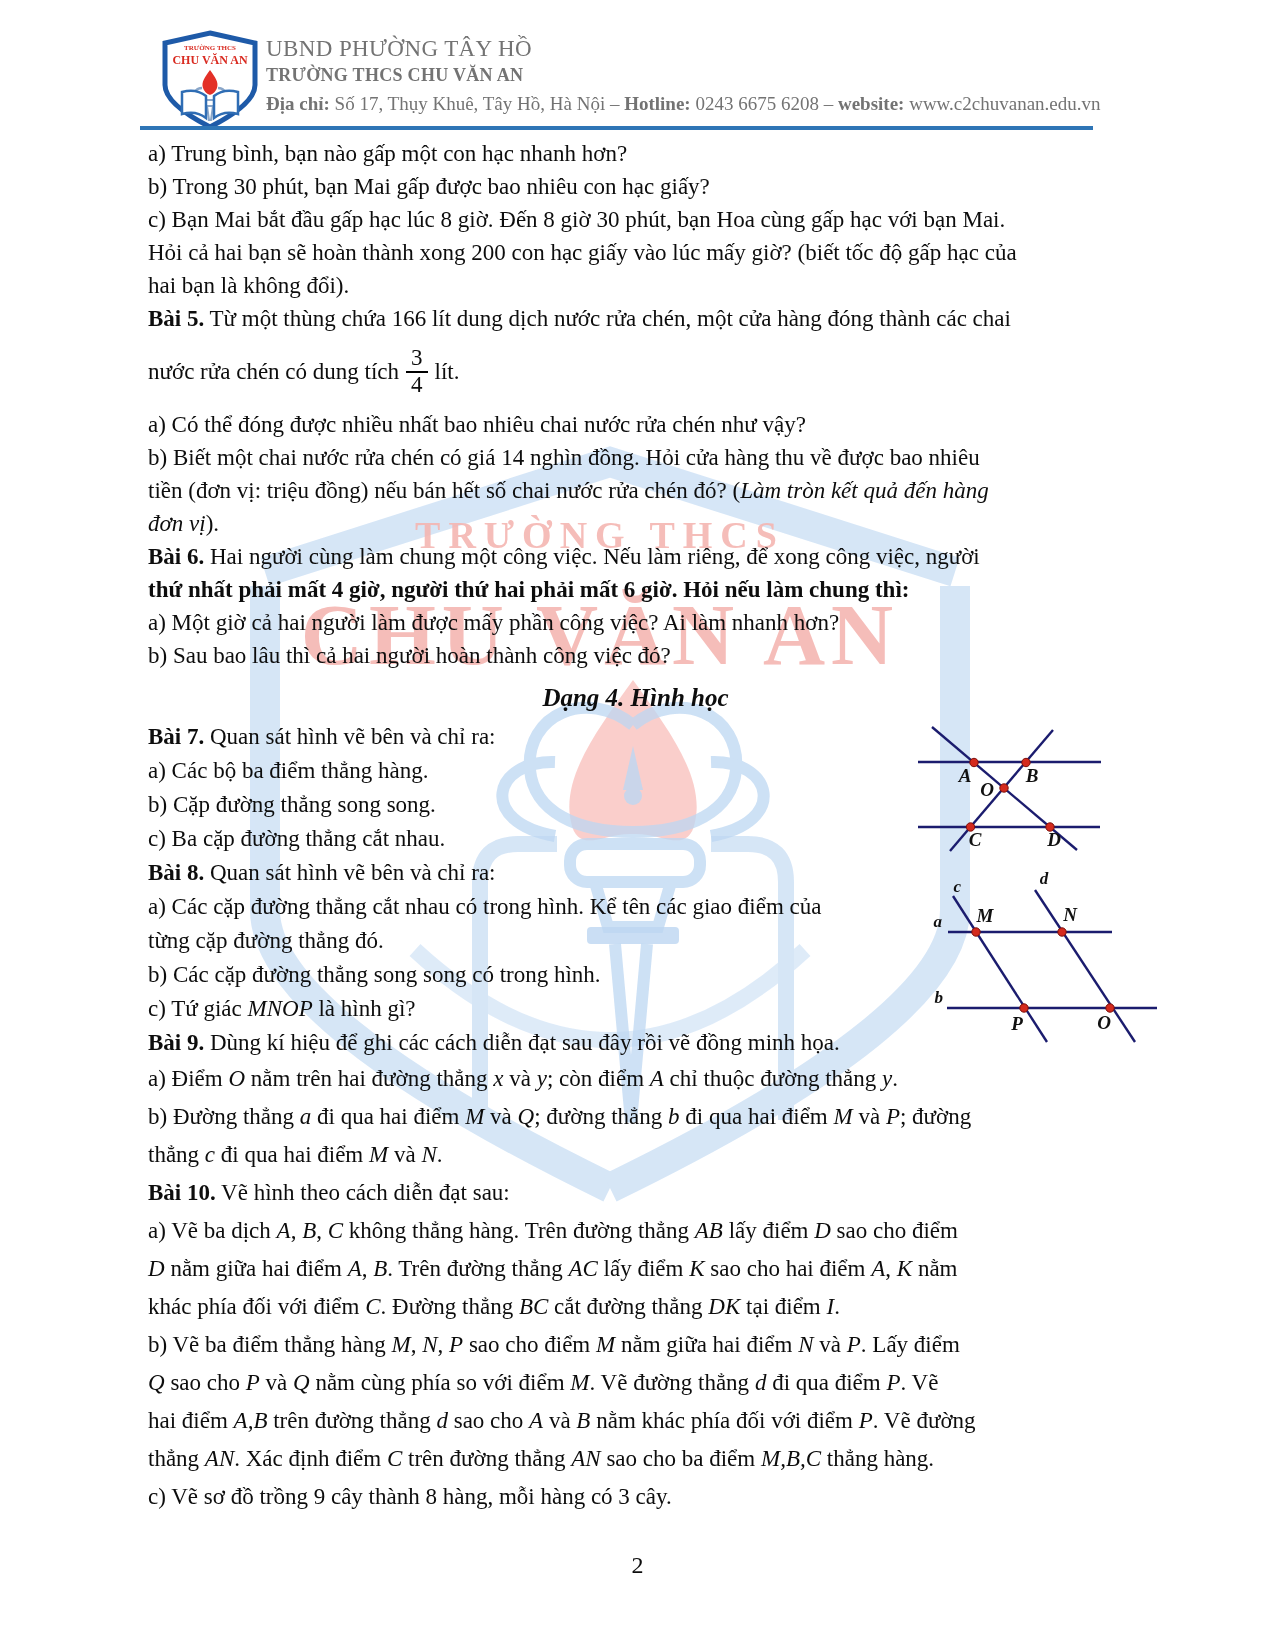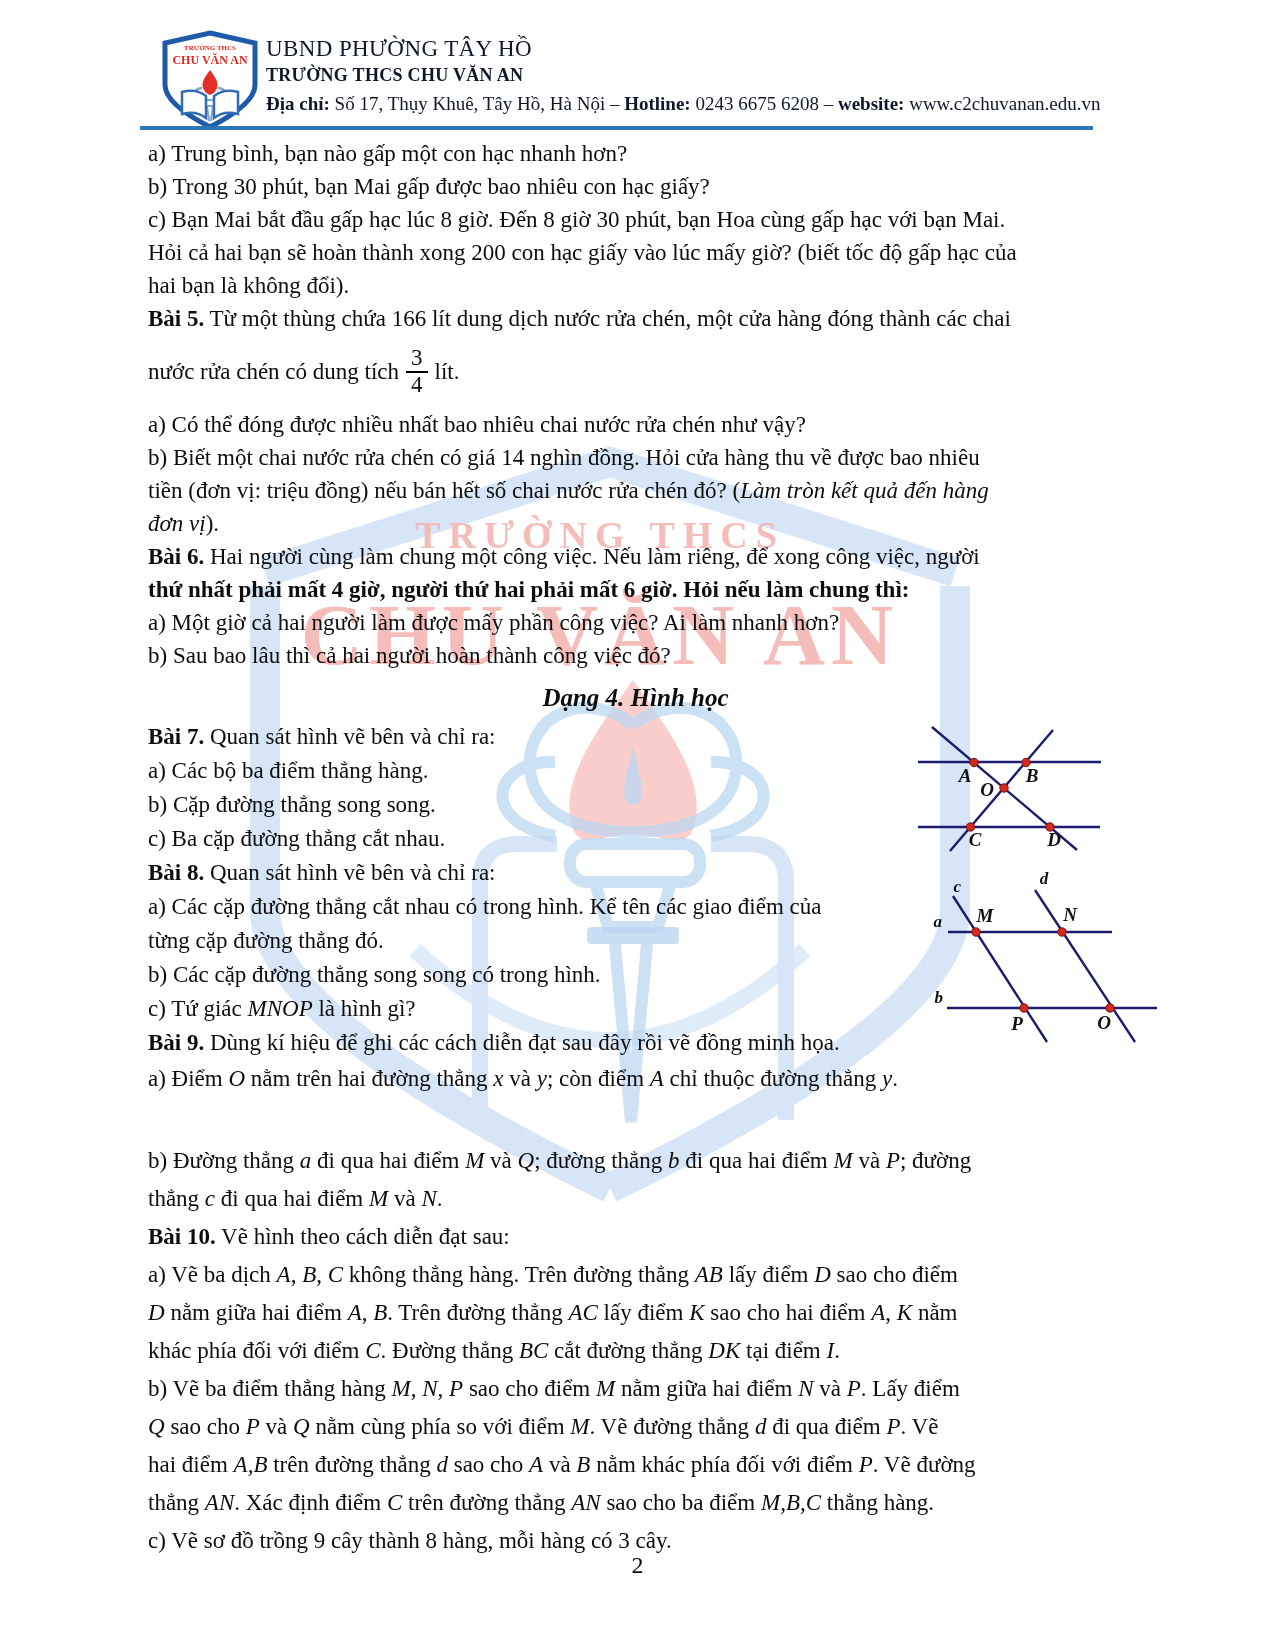--- a/index.html
+++ b/index.html
@@ -1,20 +1,20 @@
 <!DOCTYPE html>
 <html><head>
 <meta charset="utf-8">
 <style>
   html,body{margin:0;padding:0;background:#ffffff;}
   .page{position:relative;width:1275px;height:1650px;background:#fff;overflow:hidden;
         font-family:"Liberation Serif","DejaVu Serif",serif;color:#0d0d0d;}
   
   .logo{position:absolute;left:158px;top:30px;}
-  .h-text{position:absolute;left:266px;top:36px;color:#0f172a;}
+  .h-text{position:absolute;left:266px;top:36px;color:#737373;}
   .h-org{font-size:23px;letter-spacing:.4px;}
   .h-school{font-size:18px;font-weight:bold;margin-top:3px;letter-spacing:.3px;}
   .h-contact{font-size:19px;margin-top:7px;}
   .h-contact b{font-weight:bold;}
   .rule{position:absolute;left:140px;top:126px;width:953px;height:4px;background:#2e75b6;}
   
   .wm{position:absolute;left:225px;top:430px;pointer-events:none;}
   
   #doc-body{position:absolute;left:148px;top:137px;width:975px;font-size:23px;}
   .ln{white-space:nowrap;}
@@ -121,21 +121,21 @@
       <div class="ln" style="height: 34px; line-height: 34px;"><span>a) Các bộ ba điểm thẳng hàng.</span></div>
       <div class="ln" style="height: 34px; line-height: 34px;"><span>b) Cặp đường thẳng song song.</span></div>
       <div class="ln" style="height: 34px; line-height: 34px;"><span>c) Ba cặp đường thẳng cắt nhau.</span></div>
       <div class="ln" style="height: 34px; line-height: 34px;"><span class="sb">Bài 8.</span><span> Quan sát hình vẽ bên và chỉ ra:</span></div>
       <div class="ln" style="height: 34px; line-height: 34px;"><span>a) Các cặp đường thẳng cắt nhau có trong hình. Kể tên các giao điểm của</span></div>
       <div class="ln" style="height: 34px; line-height: 34px;"><span>từng cặp đường thẳng đó.</span></div>
       <div class="ln" style="height: 34px; line-height: 34px;"><span>b) Các cặp đường thẳng song song có trong hình.</span></div>
       <div class="ln" style="height: 34px; line-height: 34px;"><span>c) Tứ giác  </span><span class="si">MNOP</span><span>  là hình gì?</span></div>
       <div class="ln" style="height: 34px; line-height: 34px;"><span class="sb">Bài 9.</span><span> Dùng kí hiệu để ghi các cách diễn đạt sau đây rồi vẽ đồng minh họa.</span></div>
       <div class="ln" style="height: 38px; line-height: 38px;"><span>a) Điểm  </span><span class="si">O</span><span>  nằm trên hai đường thẳng  </span><span class="si">x</span><span>  và  </span><span class="si">y</span><span>; còn điểm  </span><span class="si">A</span><span>  chỉ thuộc đường thẳng  </span><span class="si">y</span><span>.</span></div>
-      <div class="ln" style="height: 38px; line-height: 38px; margin-top: 44px;"><span>b) Đường thẳng  </span><span class="si">a</span><span>  đi qua hai điểm  </span><span class="si">M</span><span>  và  </span><span class="si">Q</span><span>; đường thẳng  </span><span class="si">b</span><span>  đi qua hai điểm  </span><span class="si">M</span><span>  và  </span><span class="si">P</span><span>; đường</span></div>
+      <div class="ln" style="height: 38px; line-height: 38px;"><span>b) Đường thẳng  </span><span class="si">a</span><span>  đi qua hai điểm  </span><span class="si">M</span><span>  và  </span><span class="si">Q</span><span>; đường thẳng  </span><span class="si">b</span><span>  đi qua hai điểm  </span><span class="si">M</span><span>  và  </span><span class="si">P</span><span>; đường</span></div>
       <div class="ln" style="height: 38px; line-height: 38px;"><span>thẳng  </span><span class="si">c</span><span>  đi qua hai điểm  </span><span class="si">M</span><span>  và  </span><span class="si">N</span><span>.</span></div>
       <div class="ln" style="height: 38px; line-height: 38px;"><span class="sb">Bài 10.</span><span> Vẽ hình theo cách diễn đạt sau:</span></div>
       <div class="ln" style="height: 38px; line-height: 38px;"><span>a) Vẽ ba dịch  </span><span class="si">A</span><span>,  </span><span class="si">B</span><span>,  </span><span class="si">C</span><span>  không thẳng hàng. Trên đường thẳng  </span><span class="si">AB</span><span>  lấy điểm  </span><span class="si">D</span><span>  sao cho điểm</span></div>
       <div class="ln" style="height: 38px; line-height: 38px;"><span class="si">D</span><span>  nằm giữa hai điểm  </span><span class="si">A</span><span>,  </span><span class="si">B</span><span>.  Trên đường thẳng  </span><span class="si">AC</span><span>  lấy điểm  </span><span class="si">K</span><span>  sao cho hai điểm  </span><span class="si">A</span><span>,  </span><span class="si">K</span><span>  nằm</span></div>
       <div class="ln" style="height: 38px; line-height: 38px;"><span>khác phía đối với điểm  </span><span class="si">C</span><span>.  Đường thẳng  </span><span class="si">BC</span><span>  cắt đường thẳng  </span><span class="si">DK</span><span>  tại điểm  </span><span class="si">I</span><span>.</span></div>
       <div class="ln" style="height: 38px; line-height: 38px;"><span>b) Vẽ ba điểm thẳng hàng  </span><span class="si">M</span><span>,  </span><span class="si">N</span><span>,  </span><span class="si">P</span><span>  sao cho điểm  </span><span class="si">M</span><span>  nằm giữa hai điểm  </span><span class="si">N</span><span>  và  </span><span class="si">P</span><span>. Lấy điểm</span></div>
       <div class="ln" style="height: 38px; line-height: 38px;"><span class="si">Q</span><span>  sao cho  </span><span class="si">P</span><span>  và  </span><span class="si">Q</span><span>  nằm cùng phía so với điểm  </span><span class="si">M</span><span>.  Vẽ đường thẳng  </span><span class="si">d</span><span>  đi qua điểm  </span><span class="si">P</span><span>.  Vẽ</span></div>
       <div class="ln" style="height: 38px; line-height: 38px;"><span>hai điểm  </span><span class="si">A,B</span><span>  trên đường thẳng  </span><span class="si">d</span><span>  sao cho  </span><span class="si">A</span><span>  và  </span><span class="si">B</span><span>  nằm khác phía đối với điểm  </span><span class="si">P</span><span>. Vẽ đường</span></div>
       <div class="ln" style="height: 38px; line-height: 38px;"><span>thẳng  </span><span class="si">AN</span><span>.  Xác định điểm  </span><span class="si">C</span><span>  trên đường thẳng  </span><span class="si">AN</span><span>  sao cho ba điểm  </span><span class="si">M,B,C</span><span>  thẳng hàng.</span></div>
       <div class="ln" style="height: 38px; line-height: 38px;"><span>c) Vẽ sơ đồ trồng 9 cây thành 8 hàng, mỗi hàng có 3 cây.</span></div>

